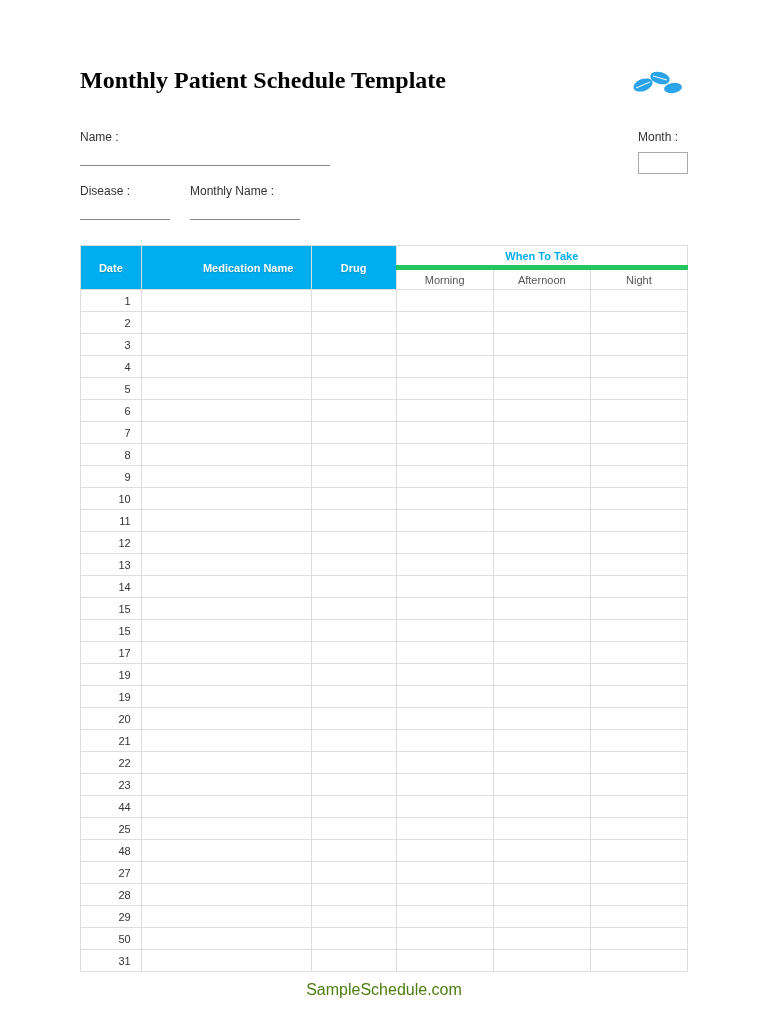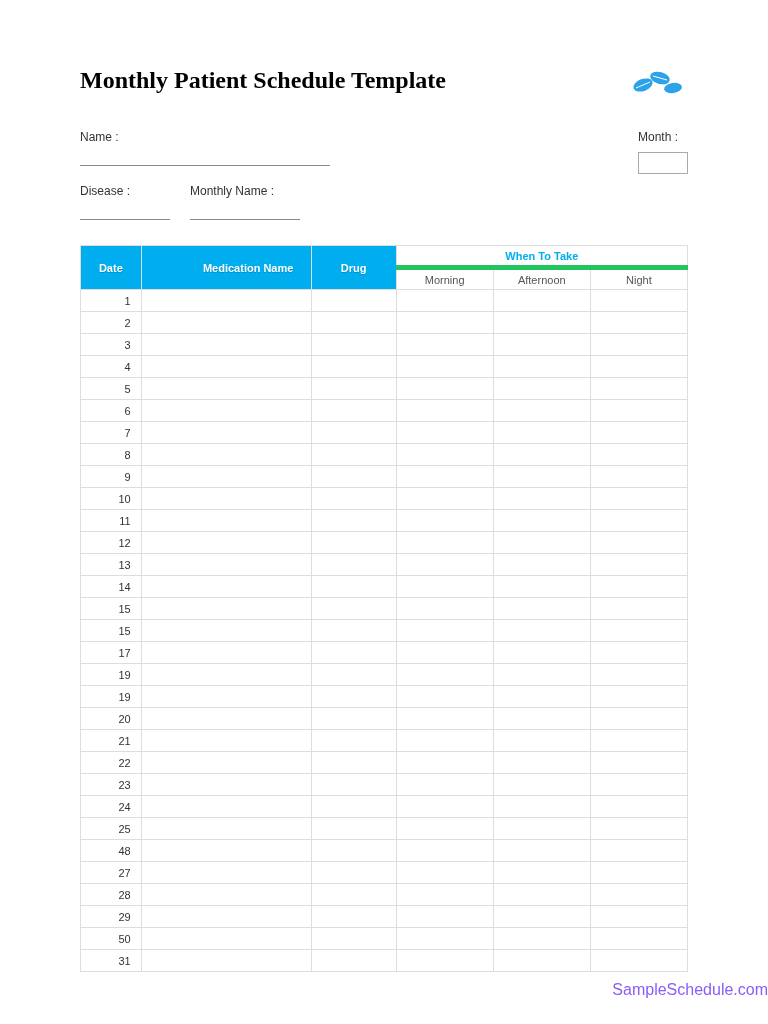--- a/index.html
+++ b/index.html
@@ -77,22 +77,22 @@
     th.sub { background: #fff; color: #555; font-weight: normal; }
     .col-date { width: 50px; }
     .col-med { width: 140px; padding-left: 44px; }
     .col-drug { width: 70px; margin-left: 48px; }
     .col-time { width: 80px; }
     td.date-cell { text-align: right; padding-right: 10px; color: #333; }
     .watermark {
       position: absolute;
       bottom: 25px;
       left: 0; right: 0;
-      text-align: right;
-      color: #8b5cf6;
+      text-align: center;
+      color: #4d7c0f;
       font-size: 16px;
       font-family: Arial, sans-serif;
     }
   </style>
 </head>
 <body>
 
 <div class="header-row">
   <div class="title">Monthly Patient Schedule Template</div>
   <svg class="pills-icon" viewBox="0 0 60 40">
@@ -319,21 +319,21 @@
       </tr>
       <tr>
         <td class="date-cell">23</td>
         <td></td>
         <td></td>
         <td></td>
         <td></td>
         <td></td>
       </tr>
       <tr>
-        <td class="date-cell">24</td>
+        <td class="date-cell">44</td>
         <td></td>
         <td></td>
         <td></td>
         <td></td>
         <td></td>
       </tr>
       <tr>
         <td class="date-cell">25</td>
         <td></td>
         <td></td>

